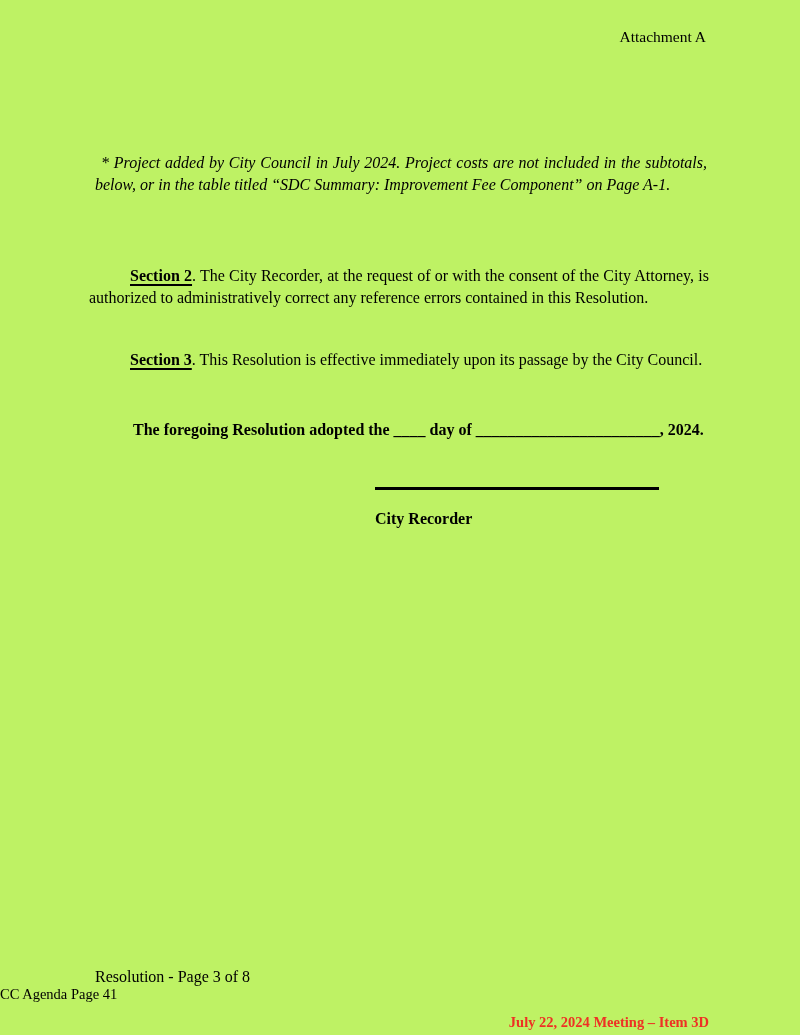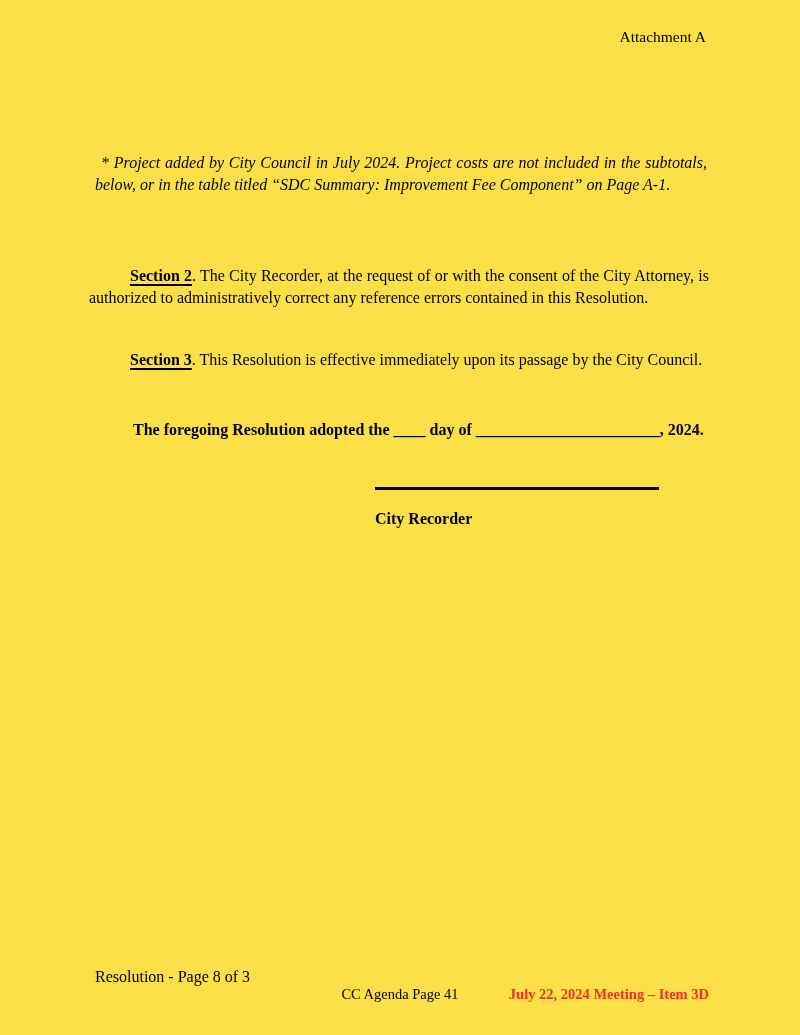--- a/index.html
+++ b/index.html
@@ -44,48 +44,48 @@
     background: #000000;
   }
   .sig-label {
     top: 493px; left: 375px;
     font-size: 16px; font-weight: bold; margin-top: 17px;
   }
 
   .footer-page { top: 968px; left: 95px; font-size: 16px; }
   .footer-agenda {
     top: 986px; left: 0; width: 800px;
-    text-align: center; font-size: 14.5px;
+    text-align: left; font-size: 14.5px;
   }
   .footer-stamp {
     top: 986px; right: 91px;
     font-size: 14.5px; font-weight: bold;
   }
 </style>
 </head>
 <body>
 
-<div class="page" style="background: #fde047;">
+<div class="page" style="background: #bef264;">
 
   <div class="abs attachment">Attachment A</div>
 
 
   <p class="abs body-text just ital italic-note">* Project added by City Council in July 2024. Project costs are not included in the subtotals, below, or in the table titled “SDC Summary: Improvement Fee Component” on Page A-1.</p>
 
 
   <p class="abs body-text just section-2">
     <span class="bold ulab">Section 2</span><span>.  The City Recorder, at the request of or with the consent of the City Attorney, is authorized to administratively correct any reference errors contained in this Resolution.</span>
   </p>
 
   <p class="abs body-text just section-3">
     <span class="bold ulab">Section 3</span><span>.  This Resolution is effective immediately upon its passage by the City Council.</span>
   </p>
 
   <p class="abs body-text adoption">The foregoing Resolution adopted the ____ day of _______________________, 2024.</p>
 
   <div class="abs sig-line"></div>
   <div class="abs sig-label">City Recorder</div>
 
-  <div class="abs footer-page">Resolution - Page 8 of 3</div>
+  <div class="abs footer-page">Resolution - Page 3 of 8</div>
   <div class="abs footer-agenda">CC Agenda Page 41</div>
-  <div class="abs footer-stamp" style="color: rgb(238, 49, 36);">July 22, 2024 Meeting – Item 3D</div>
+  <div class="abs footer-stamp" style="color: rgb(238, 49, 36); margin-top: 28px;">July 22, 2024 Meeting – Item 3D</div>
 
 </div>
 
 </body></html>

